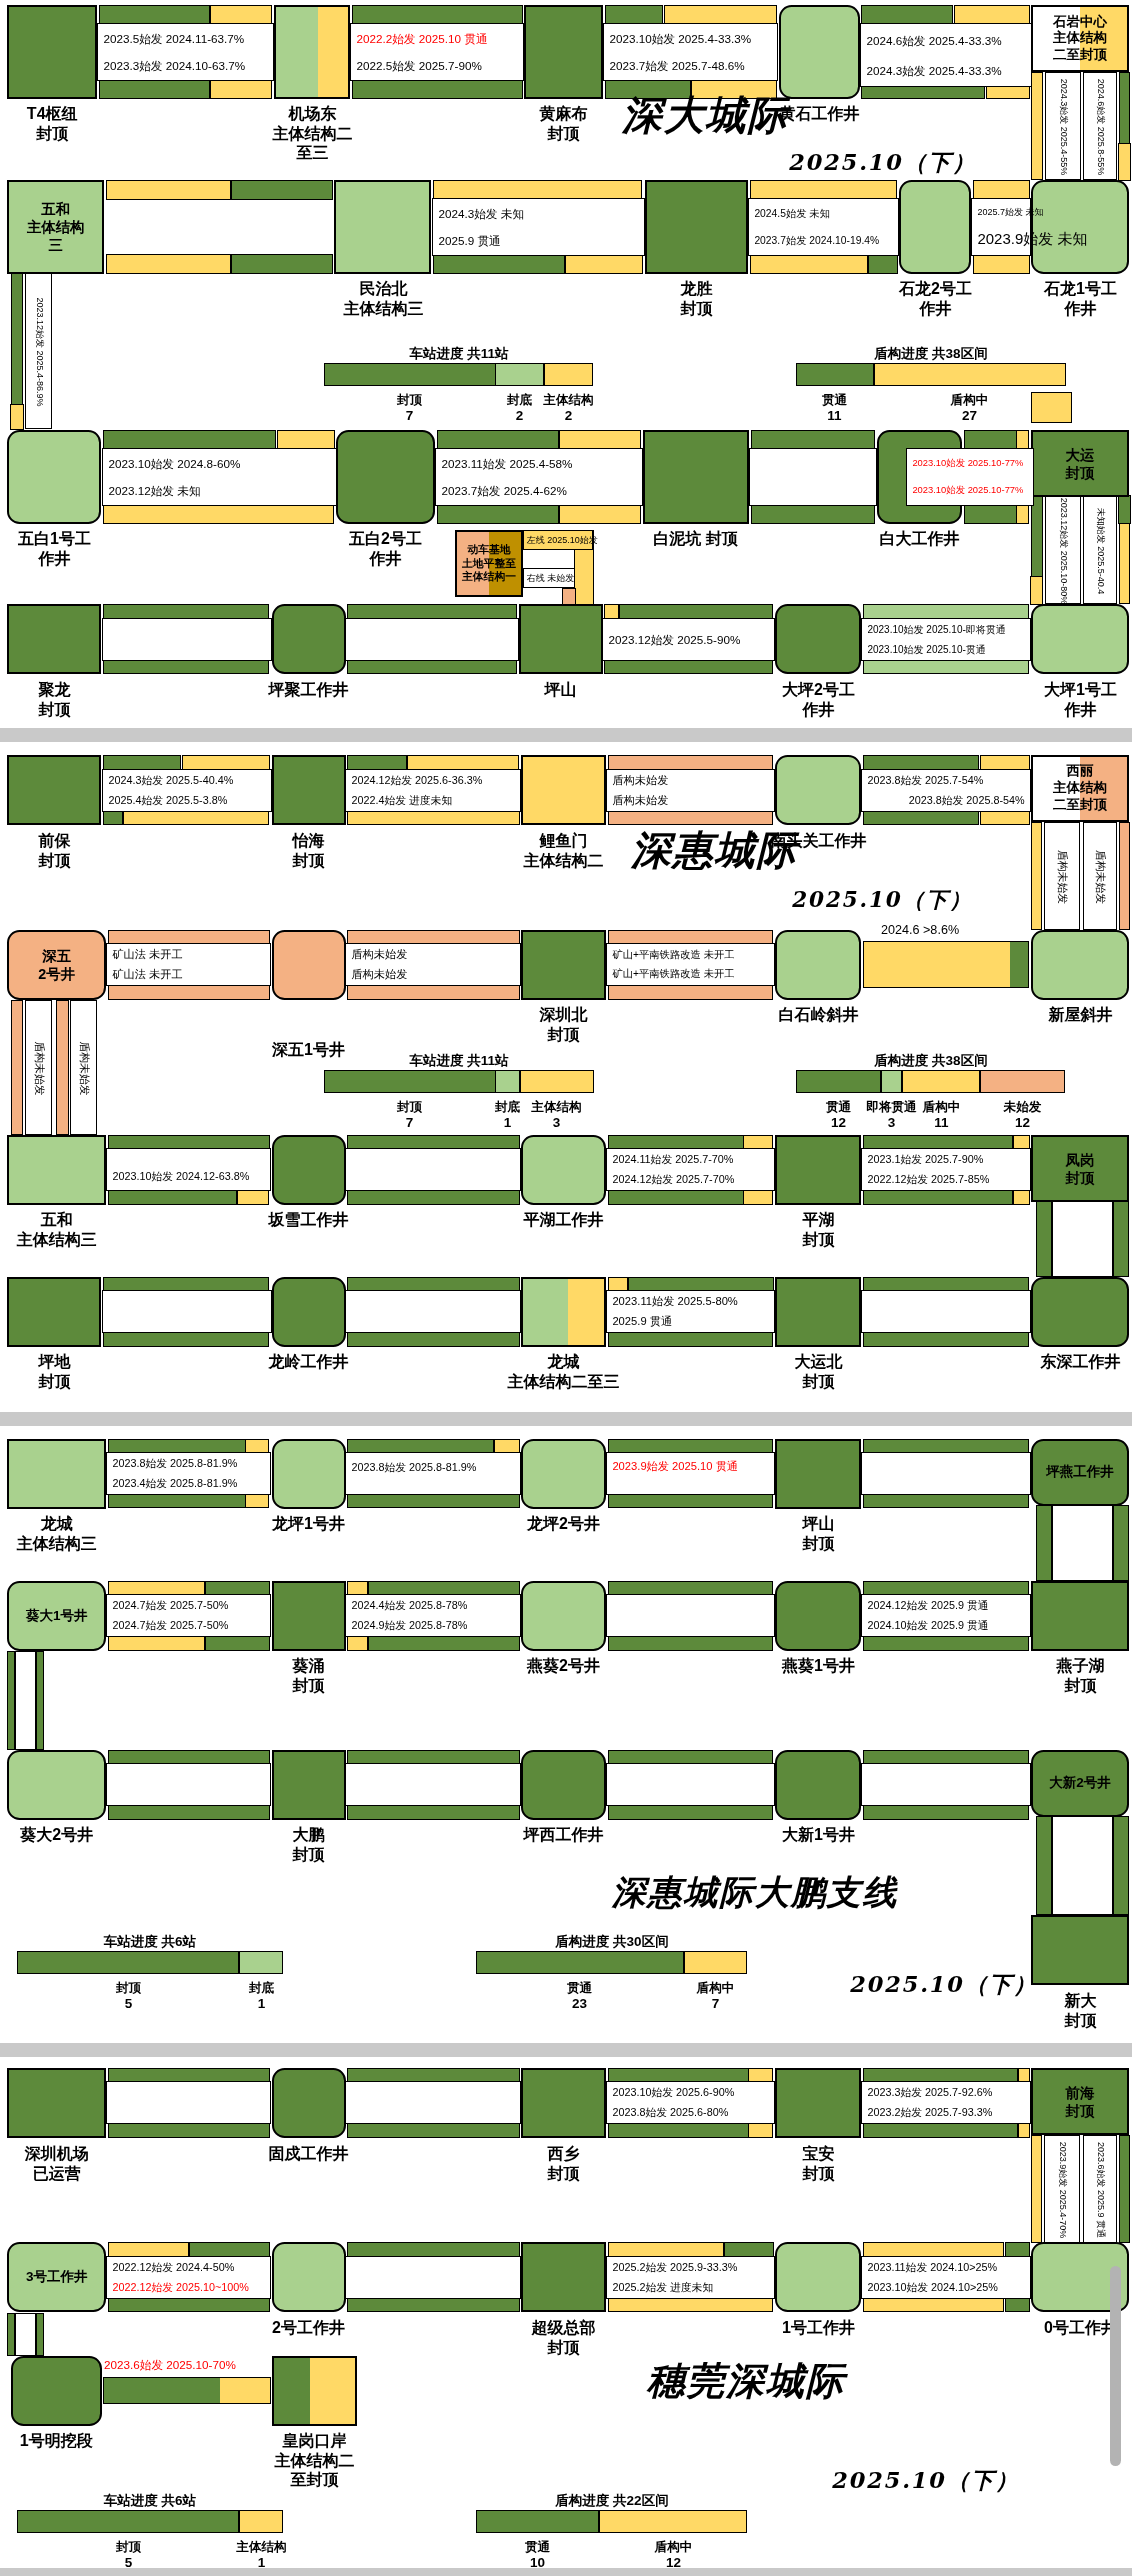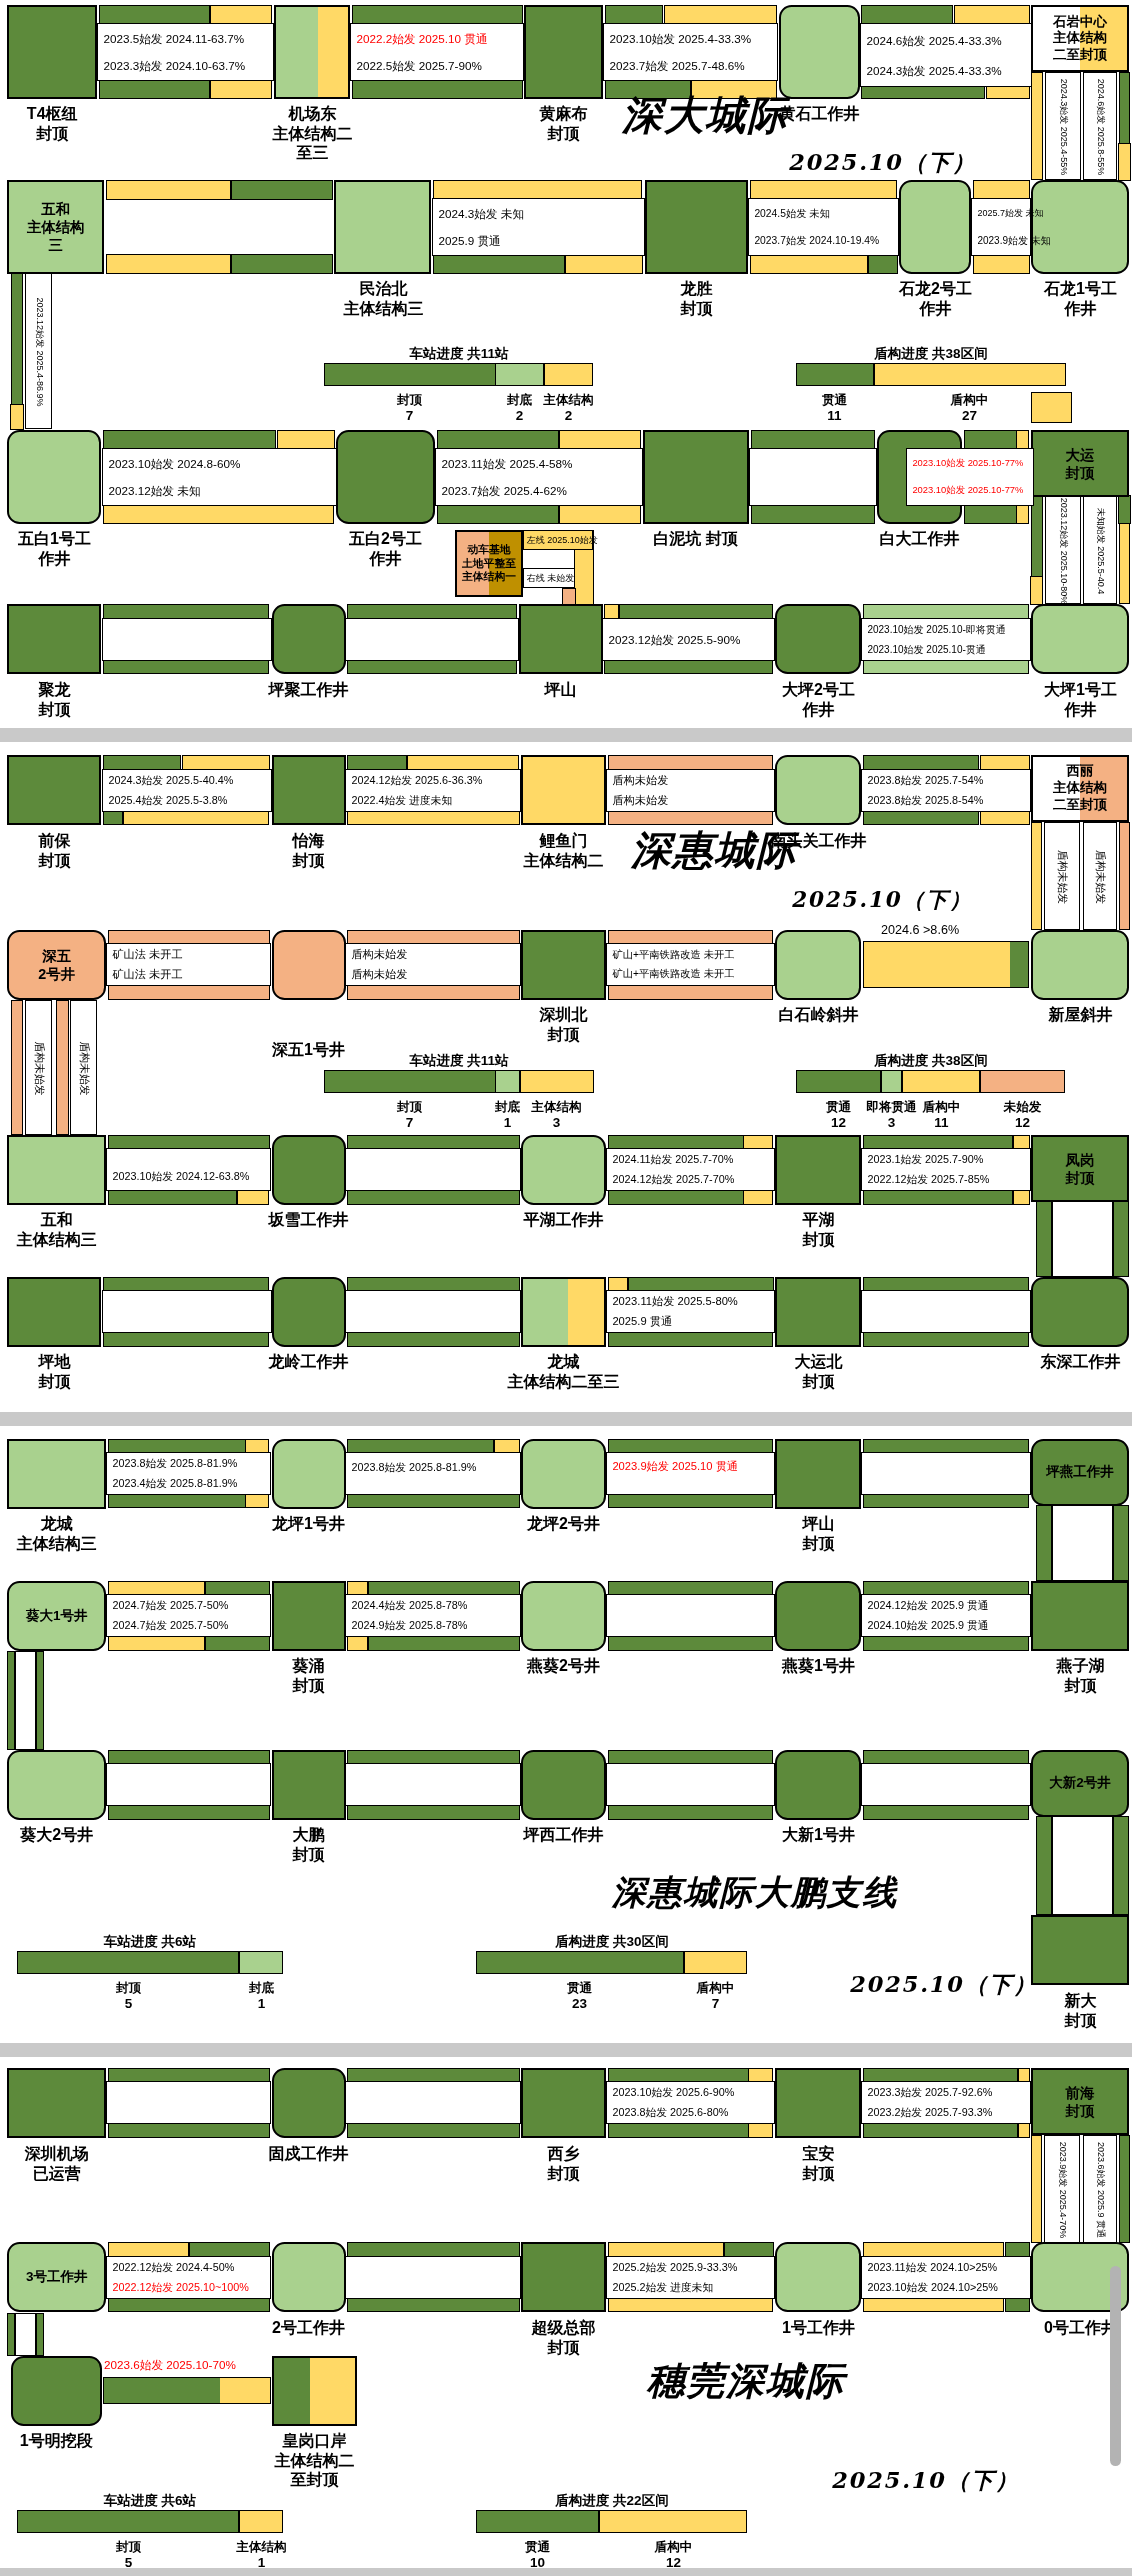--- a/index.html
+++ b/index.html
@@ -163,21 +163,21 @@
     <div class="abs seg" style="left: 750px; top: 254px; width: 118px; height: 20px; background: rgb(255, 217, 102);"></div>
     <div class="abs seg" style="left: 868px; top: 254px; width: 29.5px; height: 20px; background: rgb(93, 138, 59);"></div>
     <div class="abs wbox" style="left: 748px; top: 198px; width: 151px; height: 58px;">
       <div class="wline" style="font-size: 10.3px; color: rgb(0, 0, 0);">2024.5始发 未知</div>
       <div class="wline" style="font-size: 10.3px; color: rgb(0, 0, 0);">2023.7始发 2024.10-19.4%</div>
     </div>
     <div class="abs seg" style="left: 973px; top: 180px; width: 57px; height: 20px; background: rgb(255, 217, 102);"></div>
     <div class="abs seg" style="left: 973px; top: 254px; width: 57px; height: 20px; background: rgb(255, 217, 102);"></div>
     <div class="abs wbox" style="left: 971px; top: 198px; width: 60px; height: 58px;">
       <div class="wline" style="font-size: 9px; color: rgb(0, 0, 0);">2025.7始发 未知</div>
-      <div class="wline" style="font-size: 10px; color: rgb(0, 0, 0);">2023.9始发 未知</div>
+      <div class="wline" style="font-size: 15px; color: rgb(0, 0, 0);">2023.9始发 未知</div>
     </div>
     <div class="abs seg" style="left: 103px; top: 430px; width: 173px; height: 20px; background: rgb(93, 138, 59);"></div>
     <div class="abs seg" style="left: 277px; top: 430px; width: 58px; height: 20px; background: rgb(255, 217, 102);"></div>
     <div class="abs seg" style="left: 103px; top: 504px; width: 231px; height: 20px; background: rgb(255, 217, 102);"></div>
     <div class="abs wbox" style="left: 102px; top: 448px; width: 235px; height: 58px;">
       <div class="wline" style="font-size: 11.7px; color: rgb(0, 0, 0);">2023.10始发 2024.8-60%</div>
       <div class="wline" style="font-size: 11.7px; color: rgb(0, 0, 0);">2023.12始发 未知</div>
     </div>
     <div class="abs seg" style="left: 437px; top: 430px; width: 122px; height: 20px; background: rgb(93, 138, 59);"></div>
     <div class="abs seg" style="left: 559px; top: 430px; width: 82px; height: 20px; background: rgb(255, 217, 102);"></div>
@@ -328,21 +328,21 @@
     <div class="abs wbox" style="left: 606px; top: 769px; width: 169px; height: 43px;">
       <div class="wline" style="font-size: 11.2px; color: rgb(0, 0, 0);">盾构未始发</div>
       <div class="wline" style="font-size: 11.2px; color: rgb(0, 0, 0);">盾构未始发</div>
     </div>
     <div class="abs seg" style="left: 863px; top: 755px; width: 116px; height: 15.3px; background: rgb(93, 138, 59);"></div>
     <div class="abs seg" style="left: 980px; top: 755px; width: 50px; height: 15.3px; background: rgb(255, 217, 102);"></div>
     <div class="abs seg" style="left: 863px; top: 810px; width: 116px; height: 15.3px; background: rgb(93, 138, 59);"></div>
     <div class="abs seg" style="left: 980px; top: 810px; width: 50px; height: 15.3px; background: rgb(255, 217, 102);"></div>
     <div class="abs wbox" style="left: 861px; top: 769px; width: 170px; height: 43px;">
       <div class="wline" style="font-size: 10.8px; color: rgb(0, 0, 0);">2023.8始发 2025.7-54%</div>
-      <div class="wline" style="font-size: 10.8px; color: rgb(0, 0, 0);">2023.8始发 2025.8-54%</div>
+      <div class="wline" style="font-size: 10.8px; color: rgb(0, 0, 0); text-align: right;">2023.8始发 2025.8-54%</div>
     </div>
     <div class="abs seg" style="left: 108px; top: 930px; width: 162px; height: 15.3px; background: rgb(244, 177, 131);"></div>
     <div class="abs seg" style="left: 108px; top: 985px; width: 162px; height: 15.3px; background: rgb(244, 177, 131);"></div>
     <div class="abs wbox" style="left: 106px; top: 943px; width: 165px; height: 43px;">
       <div class="wline" style="font-size: 11.2px; color: rgb(0, 0, 0);">矿山法 未开工</div>
       <div class="wline" style="font-size: 11.2px; color: rgb(0, 0, 0);">矿山法 未开工</div>
     </div>
     <div class="abs seg" style="left: 347px; top: 930px; width: 173px; height: 15.3px; background: rgb(244, 177, 131);"></div>
     <div class="abs seg" style="left: 347px; top: 985px; width: 173px; height: 15.3px; background: rgb(244, 177, 131);"></div>
     <div class="abs wbox" style="left: 345px; top: 943px; width: 176px; height: 43px;">

